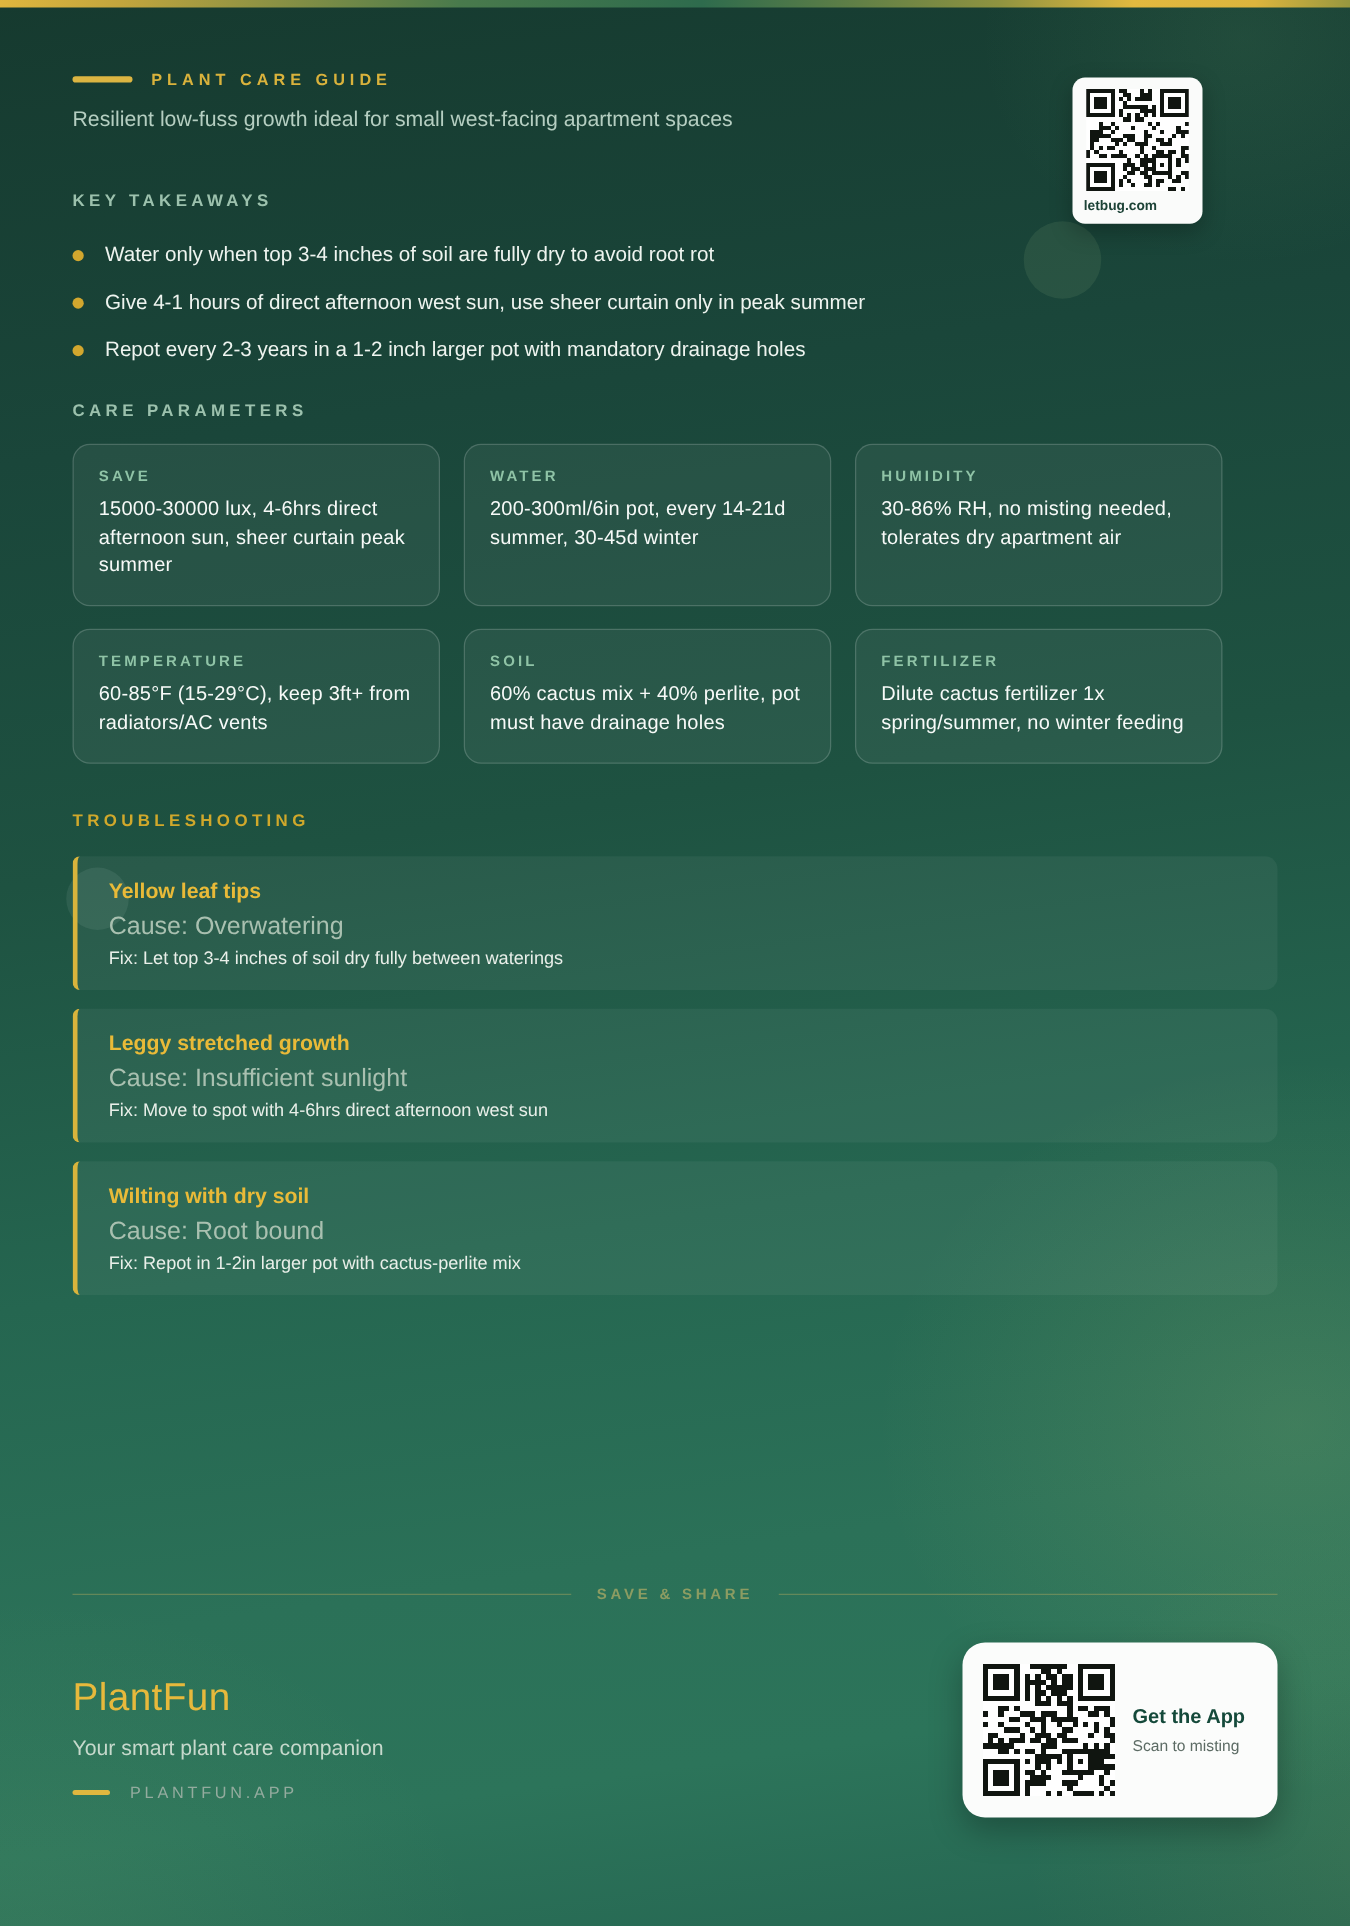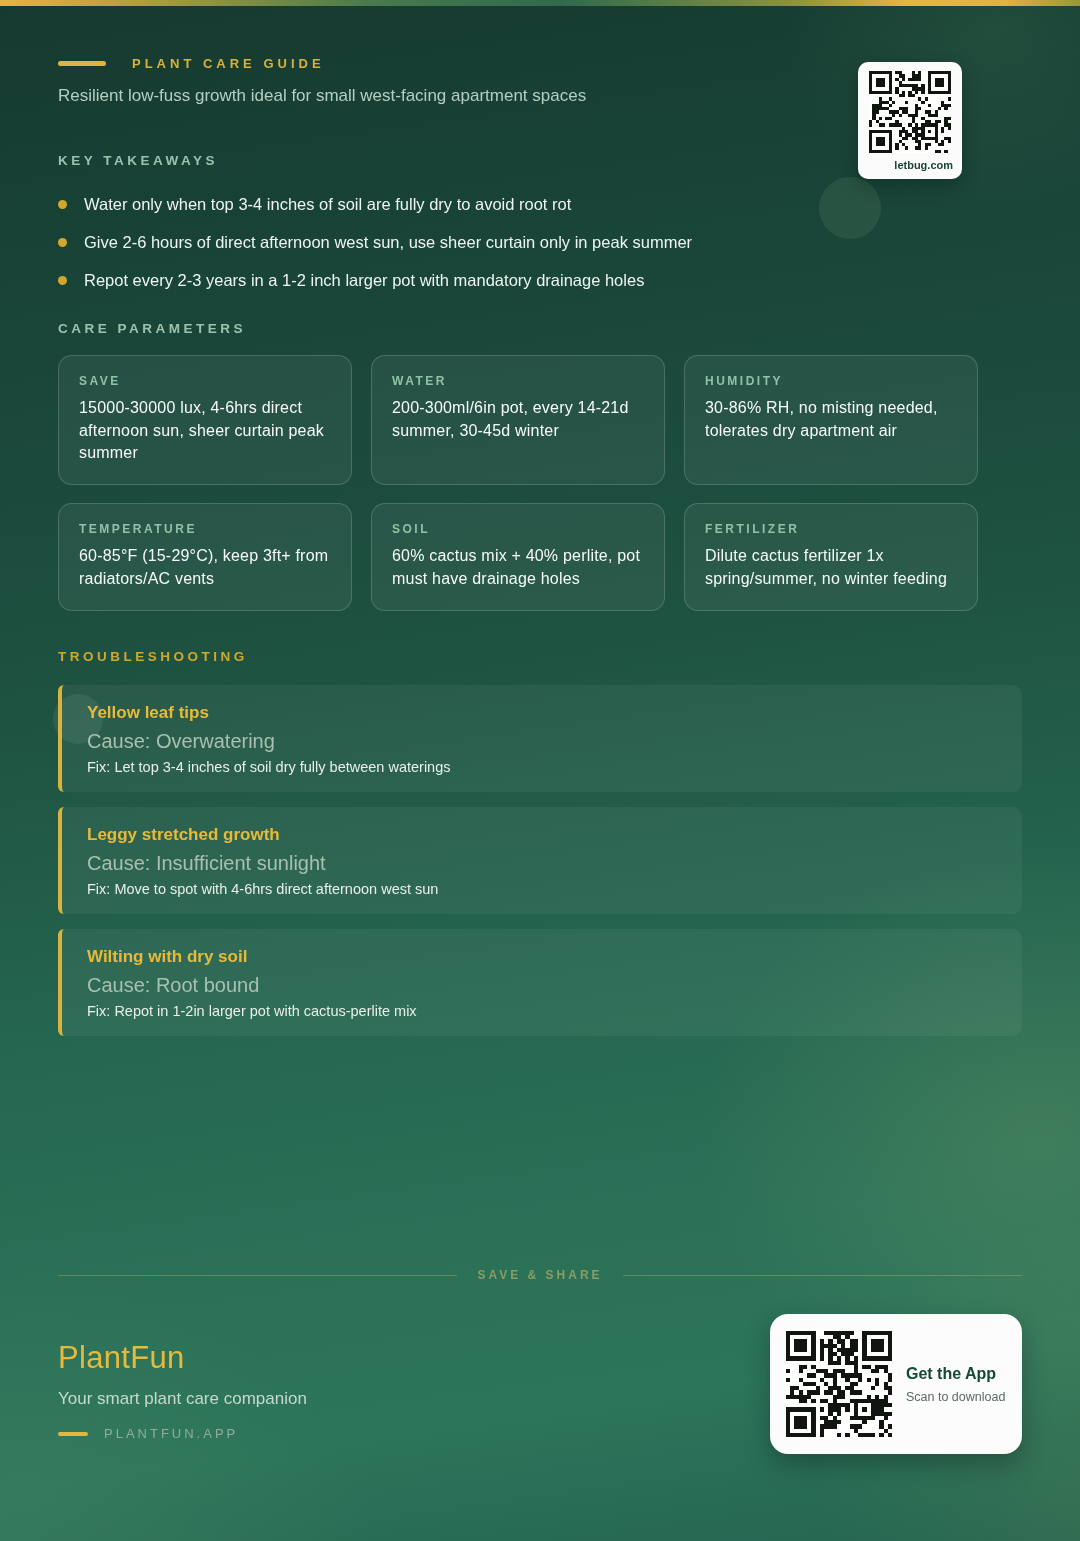--- a/index.html
+++ b/index.html
@@ -19,28 +19,28 @@
   .accent-bar { position:absolute; top:0; left:0; right:0; height:6px;
     background:linear-gradient(90deg,#e0b73e 0%,#c2a53d 9%,#497a4c 34%,#2e6b4d 52%,#8f9340 74%,#e2b93f 84%,#ddb53d 93%,#97973f 100%); }
 
   .deco-circle { position:absolute; border-radius:50%; pointer-events:none; }
   .circle-a { left:819px; top:177px; width:62px; height:62px; background:rgba(205,232,170,0.09); }
   .circle-b { left:53px; top:694px; width:50px; height:50px; background:rgba(255,255,255,0.07); }
 
   .content { position:absolute; left:58px; right:58px; top:0; }
 
   
-  .eyebrow { margin-top:56px; display:flex; align-items:center; gap:26px;text-align:right; }
+  .eyebrow { margin-top:56px; display:flex; align-items:center; gap:15px;text-align:right; }
   .eyebrow .dash { width:48px; height:5px; border-radius:3px; background:#dcb542; }
   .eyebrow .label { font-size:13px; font-weight:bold; letter-spacing:4px; color:#d9b23c; }
   h1.title { margin-top:19px; max-width:850px; font-size:40px; line-height:1.24; font-weight:bold; color:#ffffff; letter-spacing:0.2px; }
   .subtitle { margin-top:15px; font-size:17px; color:#b5cec1; }
 
   .qr-card-top { position:absolute; left:858px; top:62px; width:104px; background:#fafbfa; border-radius:10px;
-    padding:9px 9px 8px; text-align:right; box-shadow:0 6px 18px rgba(0,0,0,0.25); }
+    padding:9px 9px 8px; text-align:left; box-shadow:0 6px 18px rgba(0,0,0,0.25); }
   .qr-card-top .qr { width:82px; height:82px; margin:0 auto; }
   .qr-card-top .caption { margin-top:6px; font-size:11px; font-weight:bold; color:#1d4337; }
 
   
   .section-label { font-size:13.5px; font-weight:bold; letter-spacing:3.5px; color:#9cc1ad; }
   .section-label.gold { color:#d0a82b; }
 
   
   .takeaways { margin-top:47px; }
   .takeaways ul { list-style:none; margin-top:25px; }
@@ -293,21 +293,21 @@
 
     <div class="takeaways">
       <div class="section-label">KEY TAKEAWAYS</div>
       <ul>
         <li>
           <span class="dot"></span>
           <span class="tk-text">Water only when top 3-4 inches of soil are fully dry to avoid root rot</span>
         </li>
         <li>
           <span class="dot"></span>
-          <span class="tk-text">Give 2-6 hours of direct afternoon west sun, use sheer curtain only in peak summer</span>
+          <span class="tk-text">Give 4-1 hours of direct afternoon west sun, use sheer curtain only in peak summer</span>
         </li>
         <li>
           <span class="dot"></span>
           <span class="tk-text">Repot every 2-3 years in a 1-2 inch larger pot with mandatory drainage holes</span>
         </li>
       </ul>
     </div>
 
     <div class="care">
       <div class="section-label">CARE PARAMETERS</div>
@@ -593,19 +593,19 @@
               <rect x="20" y="2" width="3" height="3"></rect>
               <rect x="0" y="18" width="7" height="7"></rect>
               <rect x="1" y="19" width="5" height="5" fill="#fff"></rect>
               <rect x="2" y="20" width="3" height="3"></rect>
               <rect x="16" y="16" width="5" height="5"></rect>
               <rect x="17" y="17" width="3" height="3" fill="#fff"></rect>
               <rect x="18" y="18" width="1" height="1"></rect>
             </svg></div>
         <div>
           <div class="app-title">Get the App</div>
-          <div class="app-sub">Scan to download</div>
+          <div class="app-sub">Scan to misting</div>
         </div>
       </div>
     </div>
 
   </div>
 </div>
 
 </body></html>

